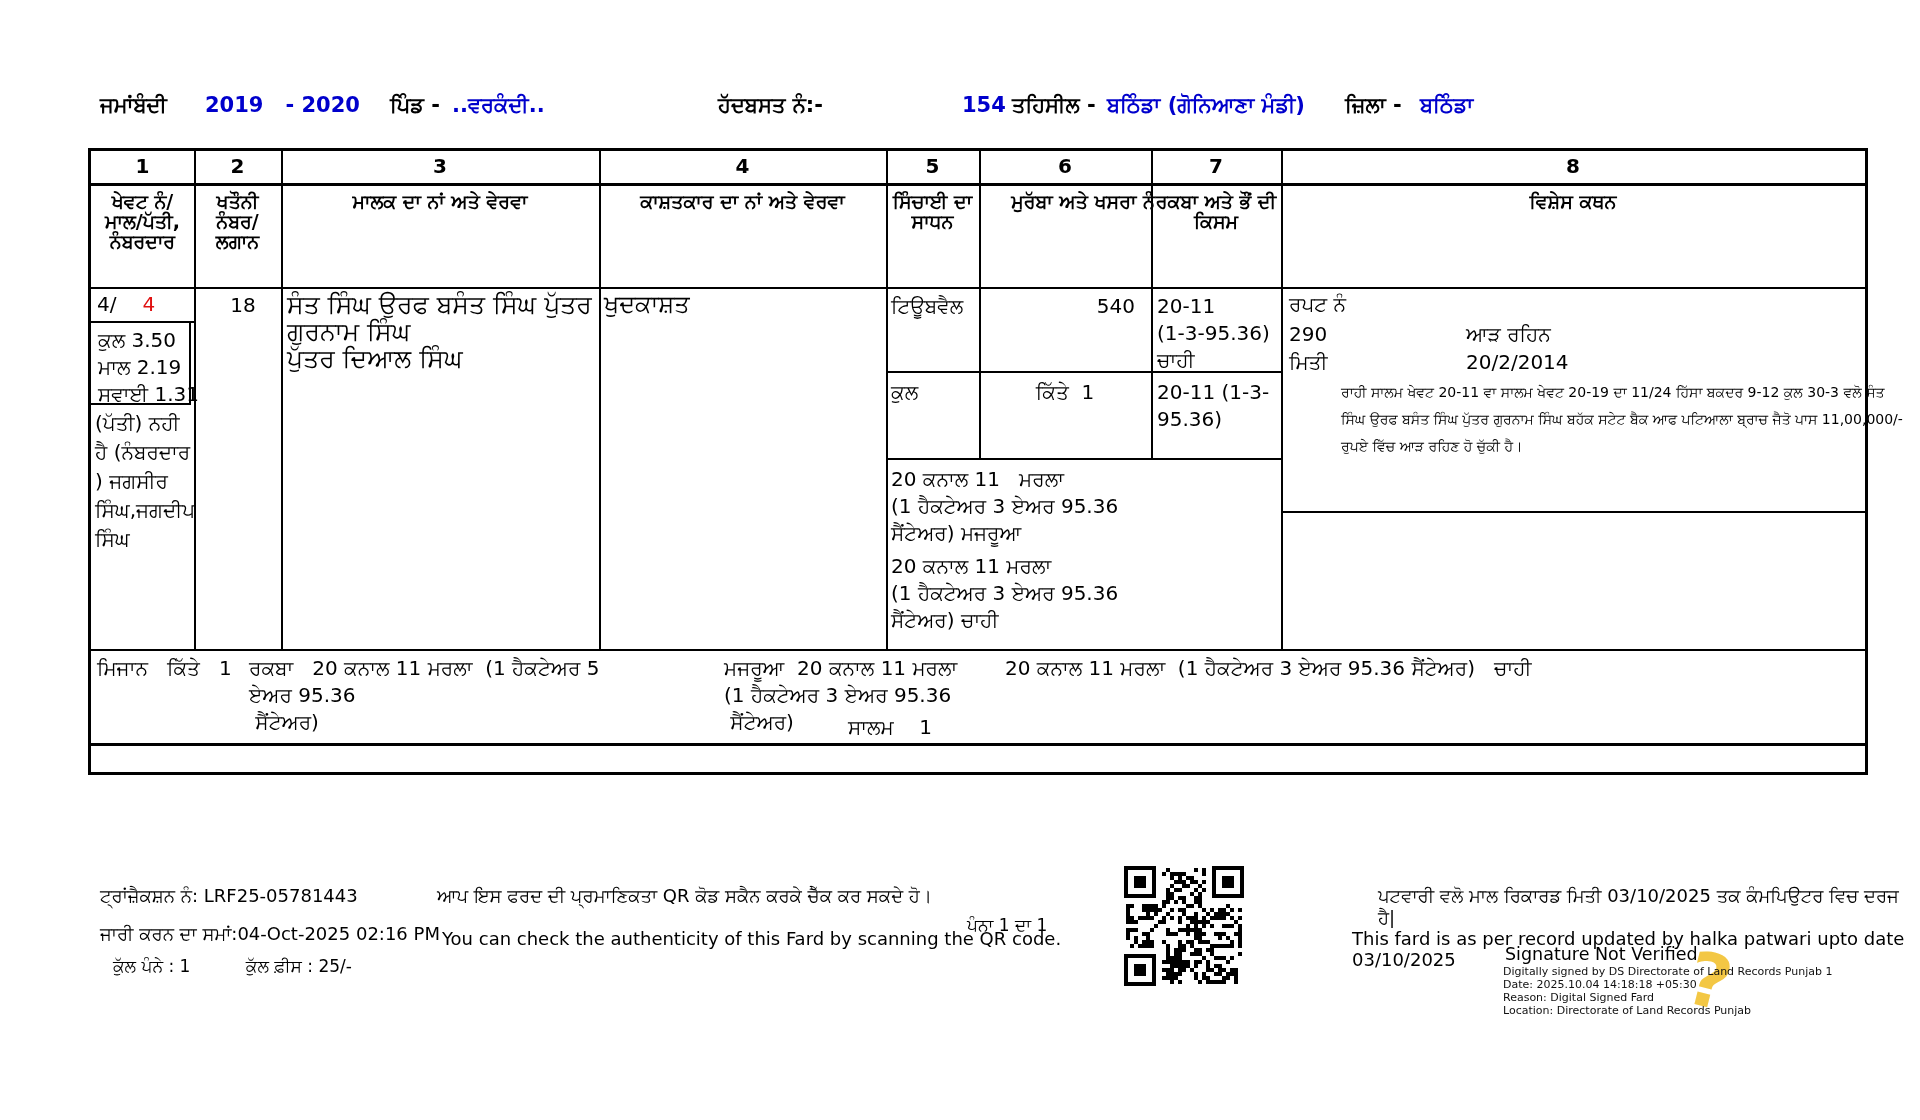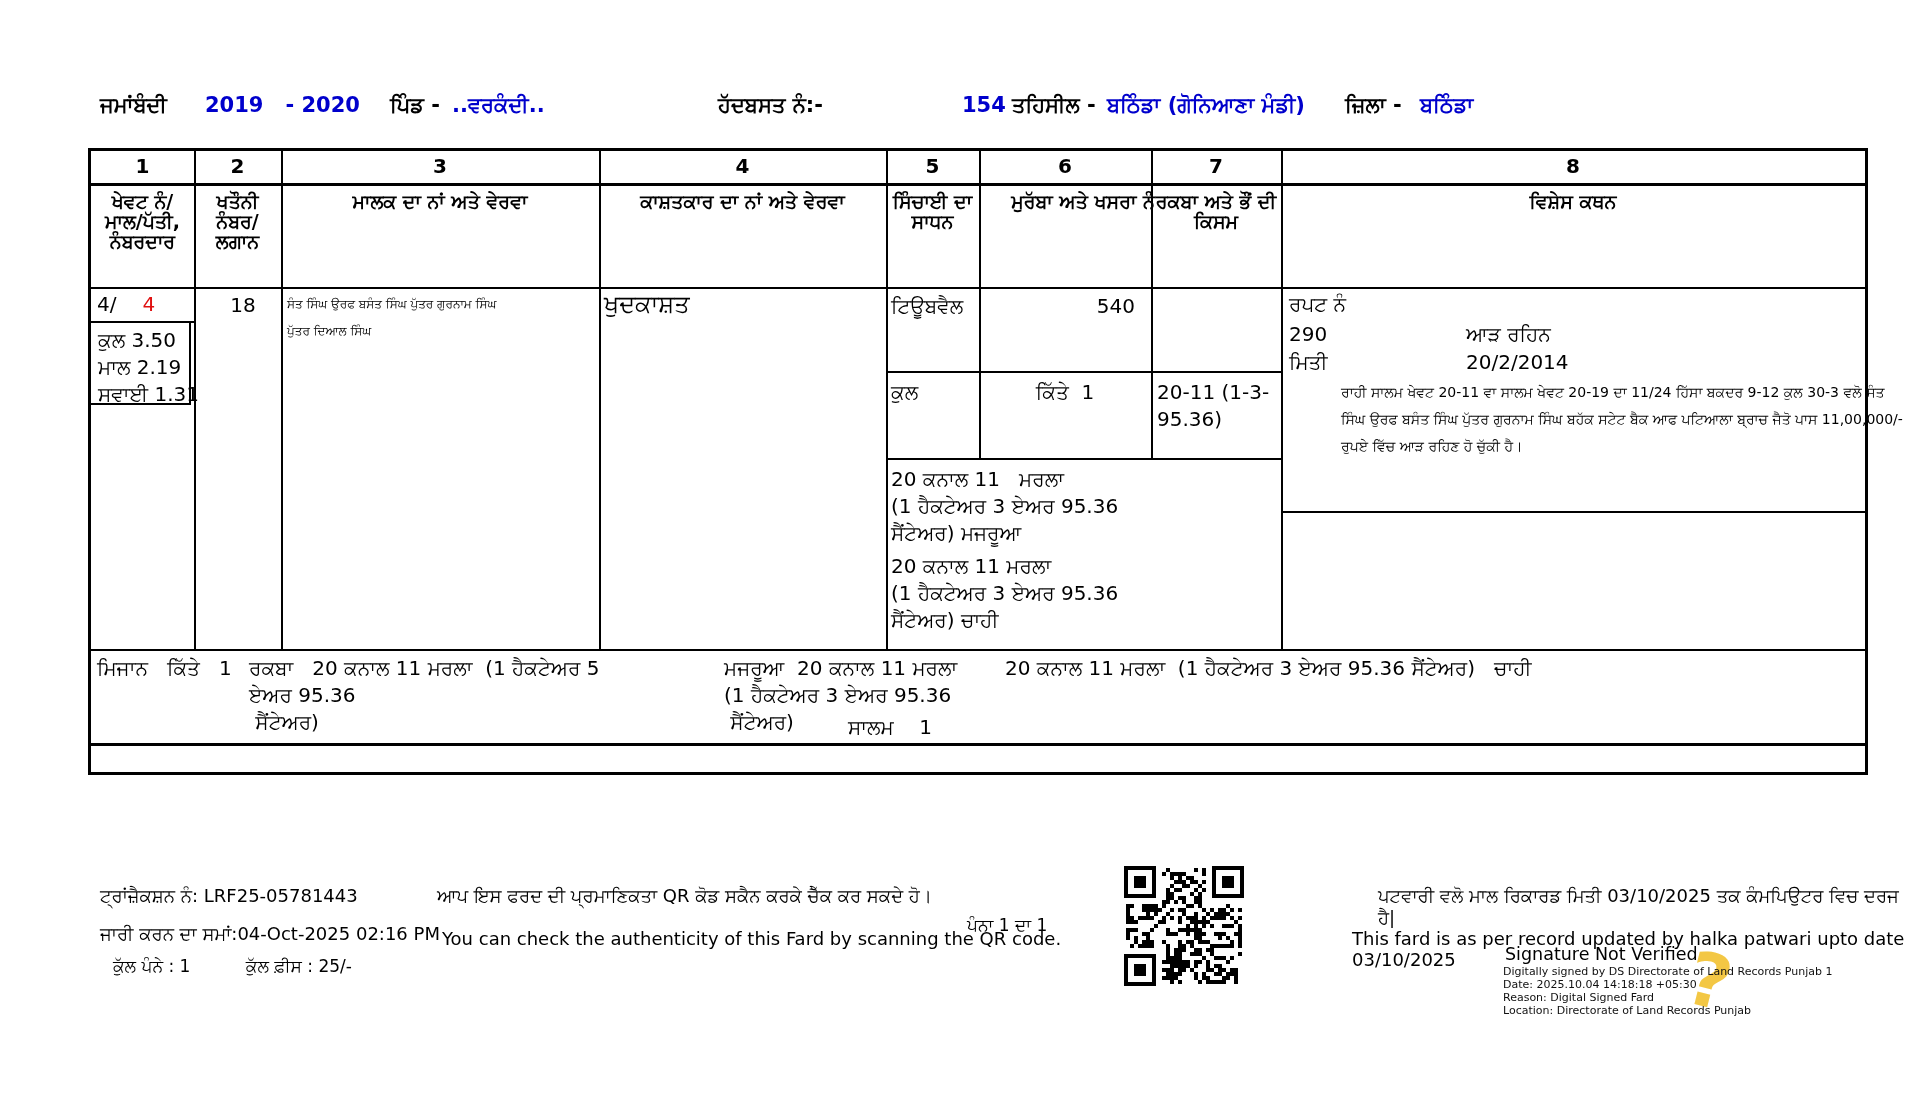--- a/index.html
+++ b/index.html
@@ -88,29 +88,33 @@
   <div class="cell chead" style="left:1060px;width:130px">ਰਕਬਾ ਅਤੇ ਭੌਂ ਦੀ
 ਕਿਸਮ</div>
   <div class="cell chead" style="left:1190px;width:584px">ਵਿਸ਼ੇਸ ਕਥਨ</div>
 
   <div class="cell d" style="left:6px;top:140px">
     <span>4/</span><span class="red" style="margin-left:26px">4</span>
   </div>
   <div class="cell d pre" style="left:7px;top:176px">ਕੁਲ 3.50
 ਮਾਲ 2.19
 ਸਵਾਈ 1.31</div>
+  <div class="cell d pre" style="left:4px;top:258px;width:97px;line-height:29px">(ਪੱਤੀ) ਨਹੀ ਹੈ (ਨੰਬਰਦਾਰ ) ਜਗਸੀਰ ਸਿੰਘ,ਜਗਦੀਪ ਸਿੰਘ</div>
 
   <div class="cell d" style="left:103px;top:141px;width:98px;text-align:center">18</div>
 
-  <div class="cell d pre" style="left:196px;top:140px;width:306px;font-size:12px">ਸੰਤ ਸਿੰਘ ਉਰਫ ਬਸੰਤ ਸਿੰਘ ਪੁੱਤਰ ਗੁਰਨਾਮ ਸਿੰਘ
+  <div class="cell d pre" style="left:196px;top:140px;width:306px;font-size:25px">ਸੰਤ ਸਿੰਘ ਉਰਫ ਬਸੰਤ ਸਿੰਘ ਪੁੱਤਰ ਗੁਰਨਾਮ ਸਿੰਘ
 ਪੁੱਤਰ ਦਿਆਲ ਸਿੰਘ</div>
   <div class="cell d" style="left:513px;top:140px;font-size:24px">ਖੁਦਕਾਸ਼ਤ</div>
 
   <div class="cell d" style="left:800px;top:142px">ਟਿਊਬਵੈਲ</div>
   <div class="cell d" style="left:888px;top:142px;width:156px;text-align:right">540</div>
+  <div class="cell d pre" style="left:1066px;top:142px;width:122px">20-11
+(1-3-95.36)
+ਚਾਹੀ</div>
 
   <div class="cell d" style="left:800px;top:228px">ਕੁਲ</div>
   <div class="cell d pre" style="left:888px;top:228px;width:172px;text-align:center">ਕਿੱਤੇ  1</div>
   <div class="cell d pre" style="left:1066px;top:228px;width:122px">20-11 (1-3-
 95.36)</div>
 
   <div class="cell d pre" style="left:800px;top:315px;width:250px">20 ਕਨਾਲ 11   ਮਰਲਾ
 (1 ਹੈਕਟੇਅਰ 3 ਏਅਰ 95.36
 ਸੈਂਟੇਅਰ) ਮਜਰੂਆ</div>
   <div class="cell d pre" style="left:800px;top:402px;width:250px">20 ਕਨਾਲ 11 ਮਰਲਾ

